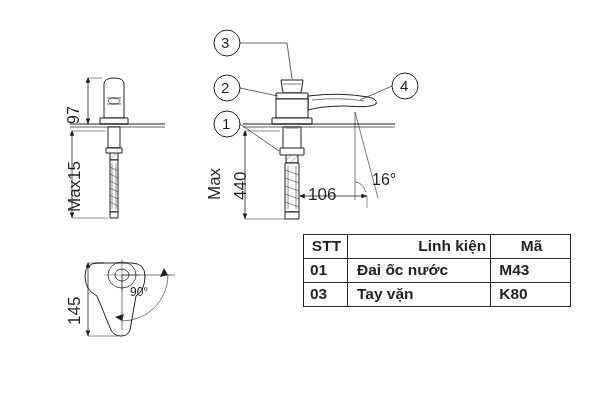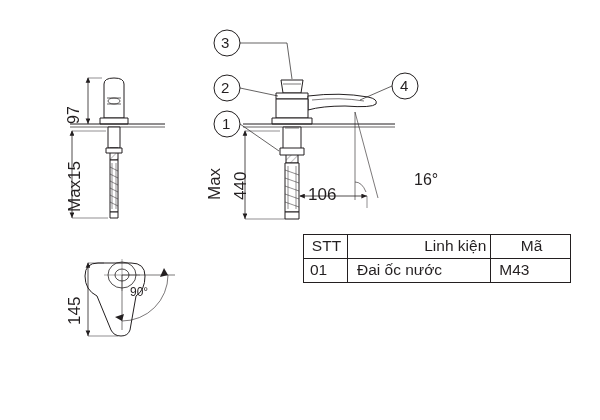--- a/index.html
+++ b/index.html
@@ -42,21 +42,21 @@
     position: absolute;
     left: 303px;
     top: 234px;
     width: 268px;
     border-collapse: collapse;
     font-size: 15.5px;
   }
   #parts-table td, #parts-table th {
     border: 1px solid #231f20;
     padding: 2px 4px 3px 6px;
-    font-weight: normal;
+    font-weight: bold;
     text-align: left;
     height: 20px;
     box-sizing: border-box;
     margin-top: 12px;
   }
   #parts-table .c-stt { width: 44px; }
   #parts-table .c-name { width: 144px; }
   #parts-table .c-code { width: 80px; }
   #parts-table thead td.c-stt,
   #parts-table thead td.c-code { text-align: center; }
@@ -206,21 +206,21 @@
   <div class="lbl rot90" style="left:66px; top:124px; font-size:16px;">97</div>
 
   <div class="lbl rot90" style="left:66px; top:212px; font-size:17px;">Max15</div>
 
   <div class="lbl rot90" style="left:206px; top:200px; font-size:17px;">Max</div>
 
   <div class="lbl rot90" style="left:232px; top:200px; font-size:17px;">440</div>
 
   <div class="lbl" style="left:300px; top:186px; font-size:17px;margin-left:8px;">106</div>
 
-  <div class="lbl" style="left:372px; top:172px; font-size:16px;margin-left:42px;">16°</div>
+  <div class="lbl" style="left:372px; top:172px; font-size:16px;">16°</div>
 
   <div class="lbl rot90" style="left:66px; top:325px; font-size:17px;">145</div>
 
   <div class="lbl" style="left:130px; top:286px; font-size:12px;">90°</div>
 
   <div class="lbl" style="left:221px; top:35px; font-size:15px;">3</div>
   <div class="lbl" style="left:221px; top:80px; font-size:15px;">2</div>
   <div class="lbl" style="left:222px; top:116px; font-size:15px;">1</div>
   <div class="lbl" style="left:400px; top:78px; font-size:15px;">4</div>
 
@@ -231,16 +231,21 @@
         <td class="c-name">Linh kiện</td>
         <td class="c-code">Mã</td>
       </tr>
     </thead>
     <tbody>
       <tr>
         <td class="c-stt">01</td>
         <td class="c-name">Đai ốc nước</td>
         <td class="c-code">M43</td>
       </tr>
+      <tr>
+        <td class="c-stt">03</td>
+        <td class="c-name">Tay vặn</td>
+        <td class="c-code">K80</td>
+      </tr>
     </tbody>
   </table>
 
 </div>
 
 </body></html>

